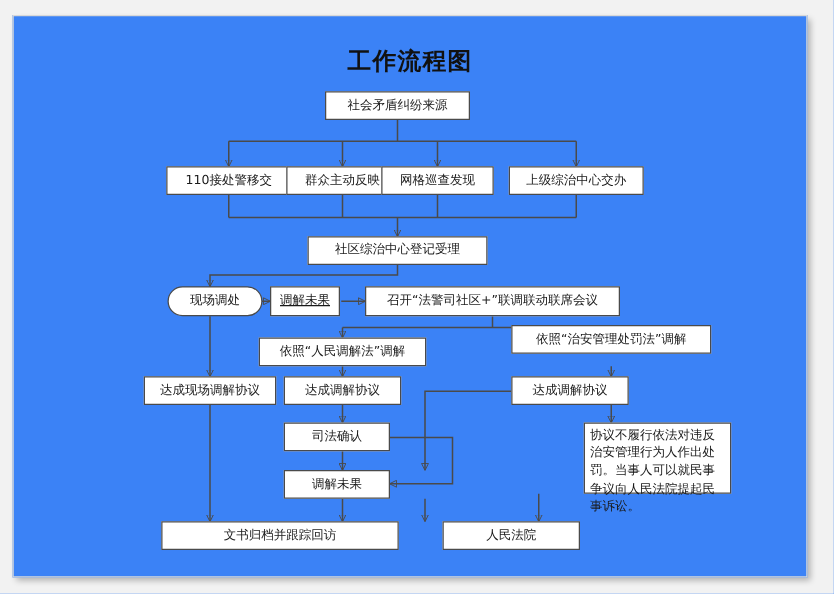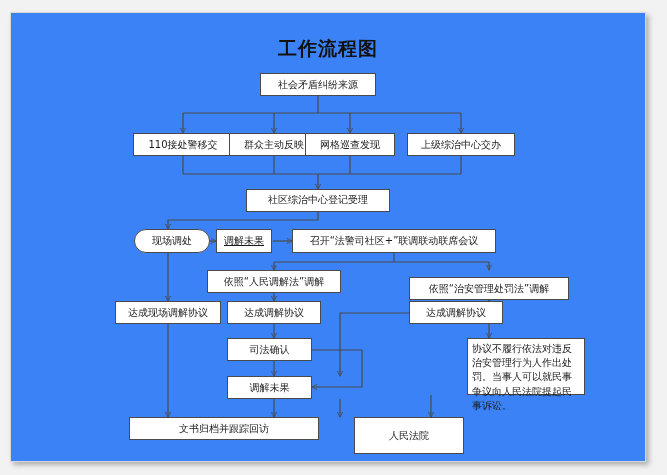--- a/index.html
+++ b/index.html
@@ -151,29 +151,29 @@
     <div class="node" style="left:294px; top:120px; width:90px; height:23px;">网格巡查发现</div>
     <div class="node" style="left:396px; top:120px; width:108px; height:23px;">上级综治中心交办</div>
 
     <div class="node" style="left:235px; top:176px; width:144px; height:23px;font-family:Liberation Mono, monospace;">社区综治中心登记受理</div>
 
     <div class="node" style="left:123px; top:216px; width:76px; height:24px;border-radius:12px;">现场调处</div>
     <div class="node" style="left:205px; top:216px; width:56px; height:24px;text-decoration:underline;">调解未果</div>
     <div class="node" style="left:281px; top:216px; width:204px; height:24px;">召开“法警司社区+”联调联动联席会议</div>
 
     <div class="node" style="left:196px; top:257px; width:134px; height:23px;">依照“人民调解法”调解</div>
-    <div class="node" style="left:398px; top:264px; width:160px; height:23px;">依照“治安管理处罚法”调解</div>
+    <div class="node" style="left:398px; top:247px; width:160px; height:23px;">依照“治安管理处罚法”调解</div>
 
     <div class="node" style="left:104px; top:288px; width:106px; height:23px;">达成现场调解协议</div>
     <div class="node" style="left:216px; top:288px; width:94px; height:23px;">达成调解协议</div>
     <div class="node" style="left:398px; top:288px; width:94px; height:23px;">达成调解协议</div>
 
     <div class="node" style="left:216px; top:325px; width:85px; height:23px;">司法确认</div>
 
     <div class="node" style="left:216px; top:363px; width:85px; height:23px;">调解未果</div>
 
     <div class="node multiline" style="left:408px; top:325px; width:118px; height:57px;">协议不履行依法对违反治安管理行为人作出处罚。当事人可以就民事争议向人民法院提起民事诉讼。</div>
 
     <div class="node" style="left:118px; top:404px; width:190px; height:23px;">文书归档并跟踪回访</div>
-    <div class="node" style="left:343px; top:404px; width:110px; height:37px;">人民法院</div>
+    <div class="node" style="left:343px; top:404px; width:110px; height:23px;">人民法院</div>
 
   </div>
 </div>
 
 </body></html>

